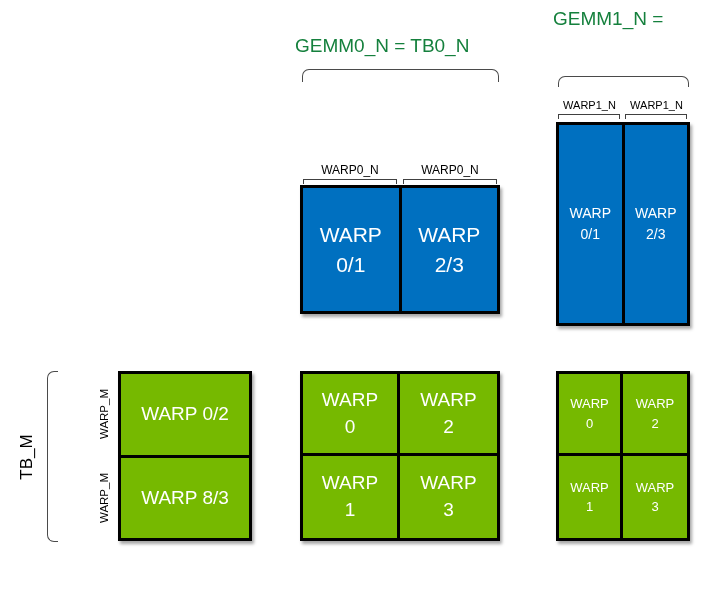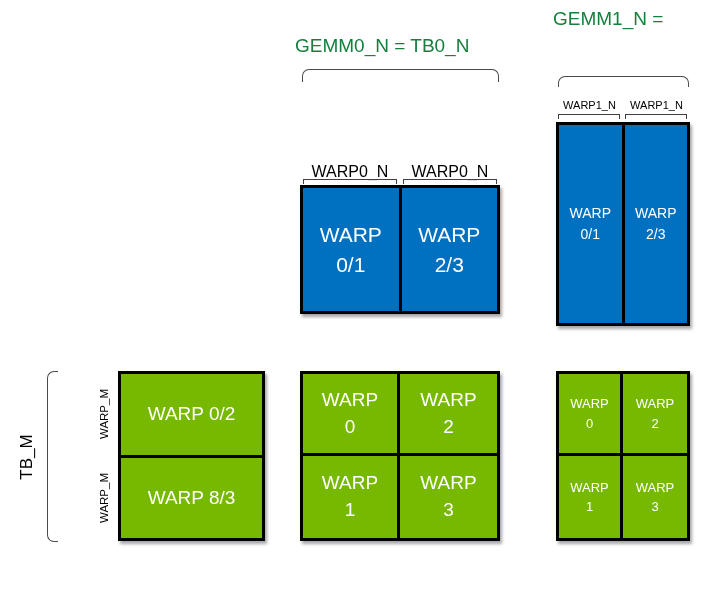--- a/index.html
+++ b/index.html
@@ -17,42 +17,42 @@
   
   .brace {
     position:absolute;
     border-top:1.5px solid #4a4a4a; border-left:1.5px solid #4a4a4a; border-right:1.5px solid #4a4a4a;
     border-radius:7px 7px 0 0;
   }
   .gemm0-brace { left:302px; top:69px; width:197px; height:13px; }
   .gemm1-brace { left:558px; top:76px; width:131px; height:11px; }
 
   
-  .col-label { position:absolute; text-align:center; font-size:16px; color:#000; }
+  .col-label { position:absolute; text-align:center; font-size:12px; color:#000; }
   .w0n-left  { left:300px; top:163px; width:100px; }
   .w0n-right { left:400px; top:163px; width:100px; }
   .w1n-left  { left:556px; top:99px;  width:67px; font-size:11px; }
   .w1n-right { left:623px; top:99px;  width:67px; font-size:11px; }
   .underbrace {
     position:absolute; height:5px;
     border-top:1.2px solid #404040; border-left:1.2px solid #404040; border-right:1.2px solid #404040;
   }
   .w0n-brace-left  { left:303px; top:179px; width:94px; }
   .w0n-brace-right { left:403px; top:179px; width:94px; }
   .w1n-brace-left  { left:558px; top:114px; width:62px; }
   .w1n-brace-right { left:625px; top:114px; width:62px; }
 
   
   .block {
     position:absolute; border:3px solid #000; display:flex;
     box-shadow:2px 3px 3px rgba(0,0,0,0.35);
   }
   .b0 { left:300px; top:185px; width:200px; height:129px; }
   .b1 { left:556px; top:122px; width:134px; height:204px; }
-  .a  { left:118px; top:371px; width:147px; height:170px; flex-direction:column; }
+  .a  { left:118px; top:371px; width:134px; height:170px; flex-direction:column; }
   .c0 { left:300px; top:371px; width:200px; height:170px; }
   .c1 { left:556px; top:371px; width:134px; height:170px; }
 
   .vcell {
     flex:1; display:flex; flex-direction:column; align-items:center; justify-content:center;
     color:#fff; text-align:center;
   }
   .vcell.first { border-right:3px solid #000; }
   .b0 .vcell { font-size:21px; line-height:1.4; }
   .b1 .vcell { font-size:14px; line-height:1.5; }

